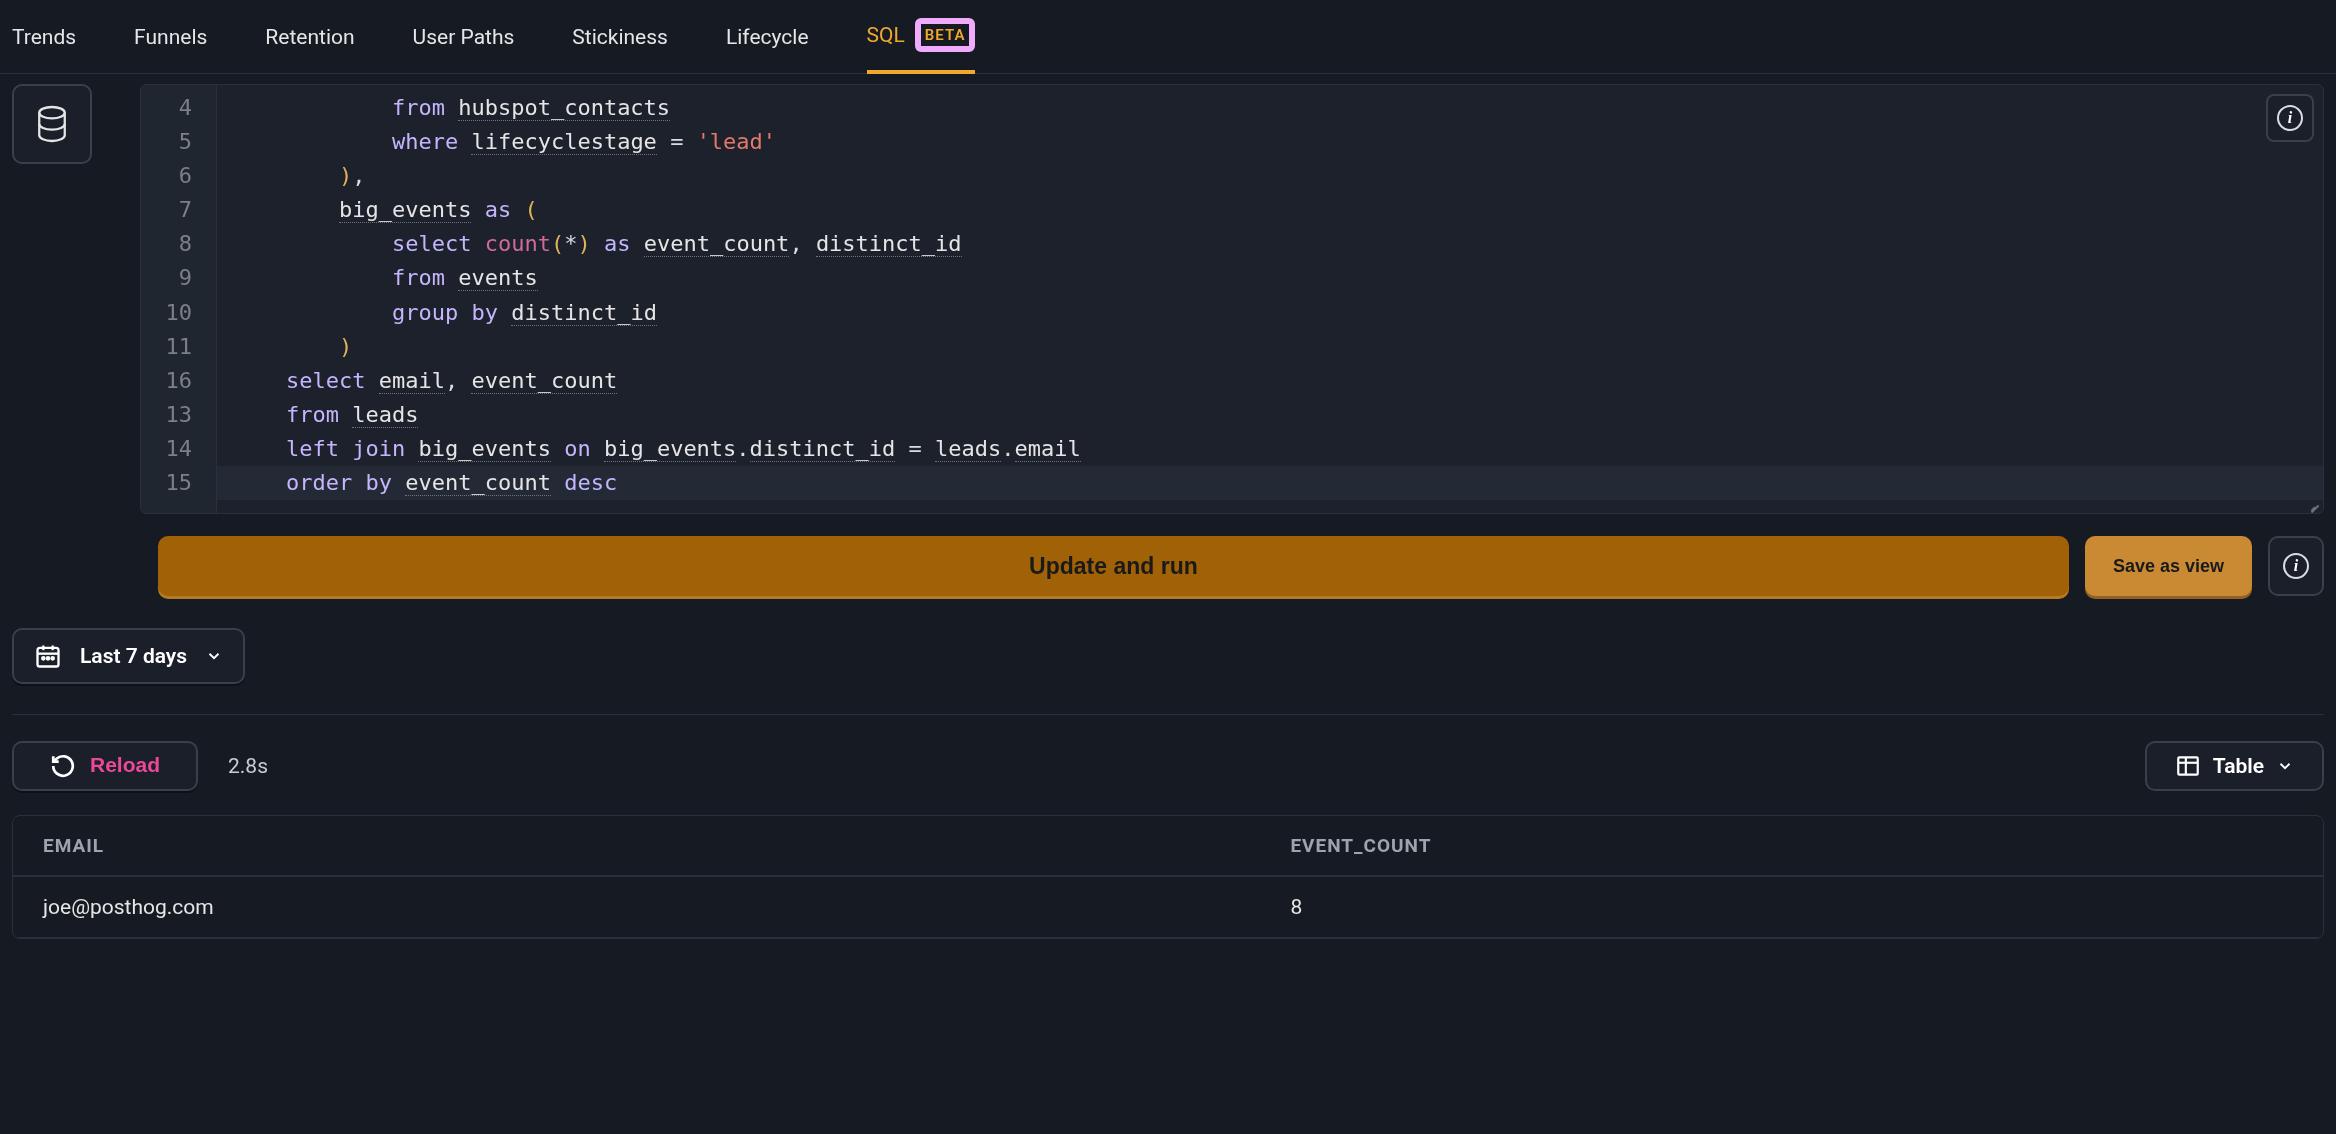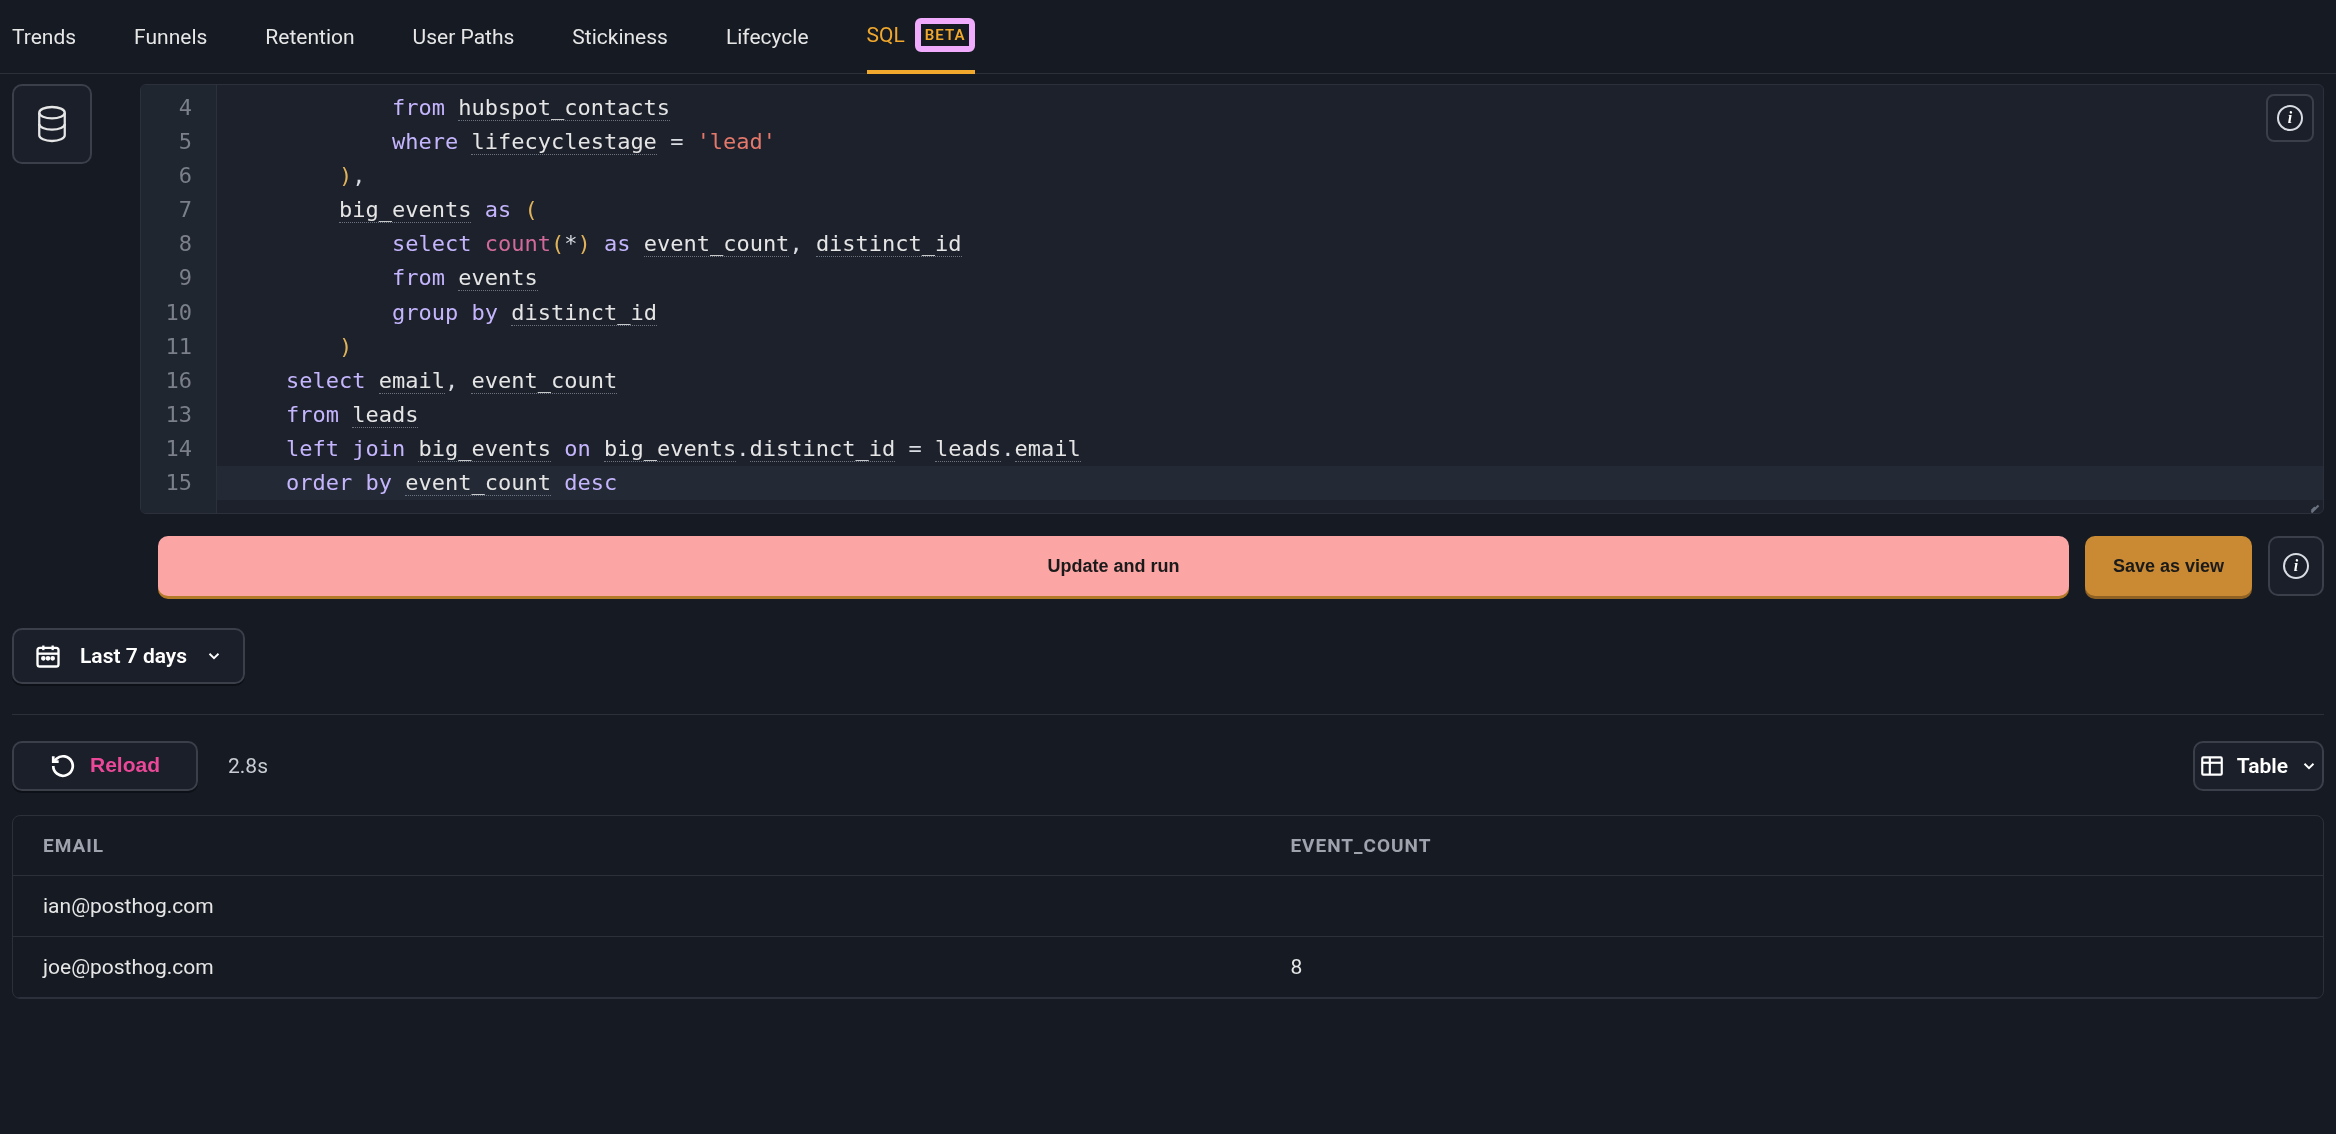--- a/index.html
+++ b/index.html
@@ -145,26 +145,26 @@
 
   
   .action-row {
     display: flex;
     gap: 16px;
     margin: 22px 12px 0 158px;
     align-items: stretch;
   }
   .btn-primary {
     flex: 1;
-    background: #fca5a5;
+    background: #a16207;
     color: #1a1a1a;
     border: none;
     border-radius: 10px;
     height: 60px;
-    font-size: 18px;
+    font-size: 23px;
     font-weight: 600;
     cursor: pointer;
     box-shadow: 0 3px 0 #b37a28;
   }
   .btn-secondary {
     background: #c98a33;
     color: #1a1a1a;
     border: none;
     border-radius: 10px;
     height: 60px;
@@ -230,21 +230,21 @@
   }
   .timing { color: #c9ccd2; }
   .spacer { flex: 1; }
   .view-picker {
     display: inline-flex;
     align-items: center;
     gap: 12px;
     border: 2px solid #3a3f49;
     background: #1a1f29;
     border-radius: 10px;
-    padding: 10px 4px;
+    padding: 10px 28px;
     cursor: pointer;
     font-weight: 600;
   }
 
   
   .results-table {
     margin: 24px 12px 0 12px;
     border: 1px solid #2b303a;
     border-radius: 8px;
     overflow: hidden;
@@ -377,20 +377,19 @@
   </div>
 </div>
 
 <div class="results-table">
   <div class="thead">
     <div class="th col-email">EMAIL</div>
     <div class="th col-count">EVENT_COUNT</div>
   </div>
   <div id="tbody">
       <div class="trow">
-        <div class="td col-email">ian@posthog.com</div>
       </div>
       <div class="trow">
         <div class="td col-email">joe@posthog.com</div>
         <div class="td col-count">8</div>
       </div>
     </div>
 </div>
 
 </body></html>

